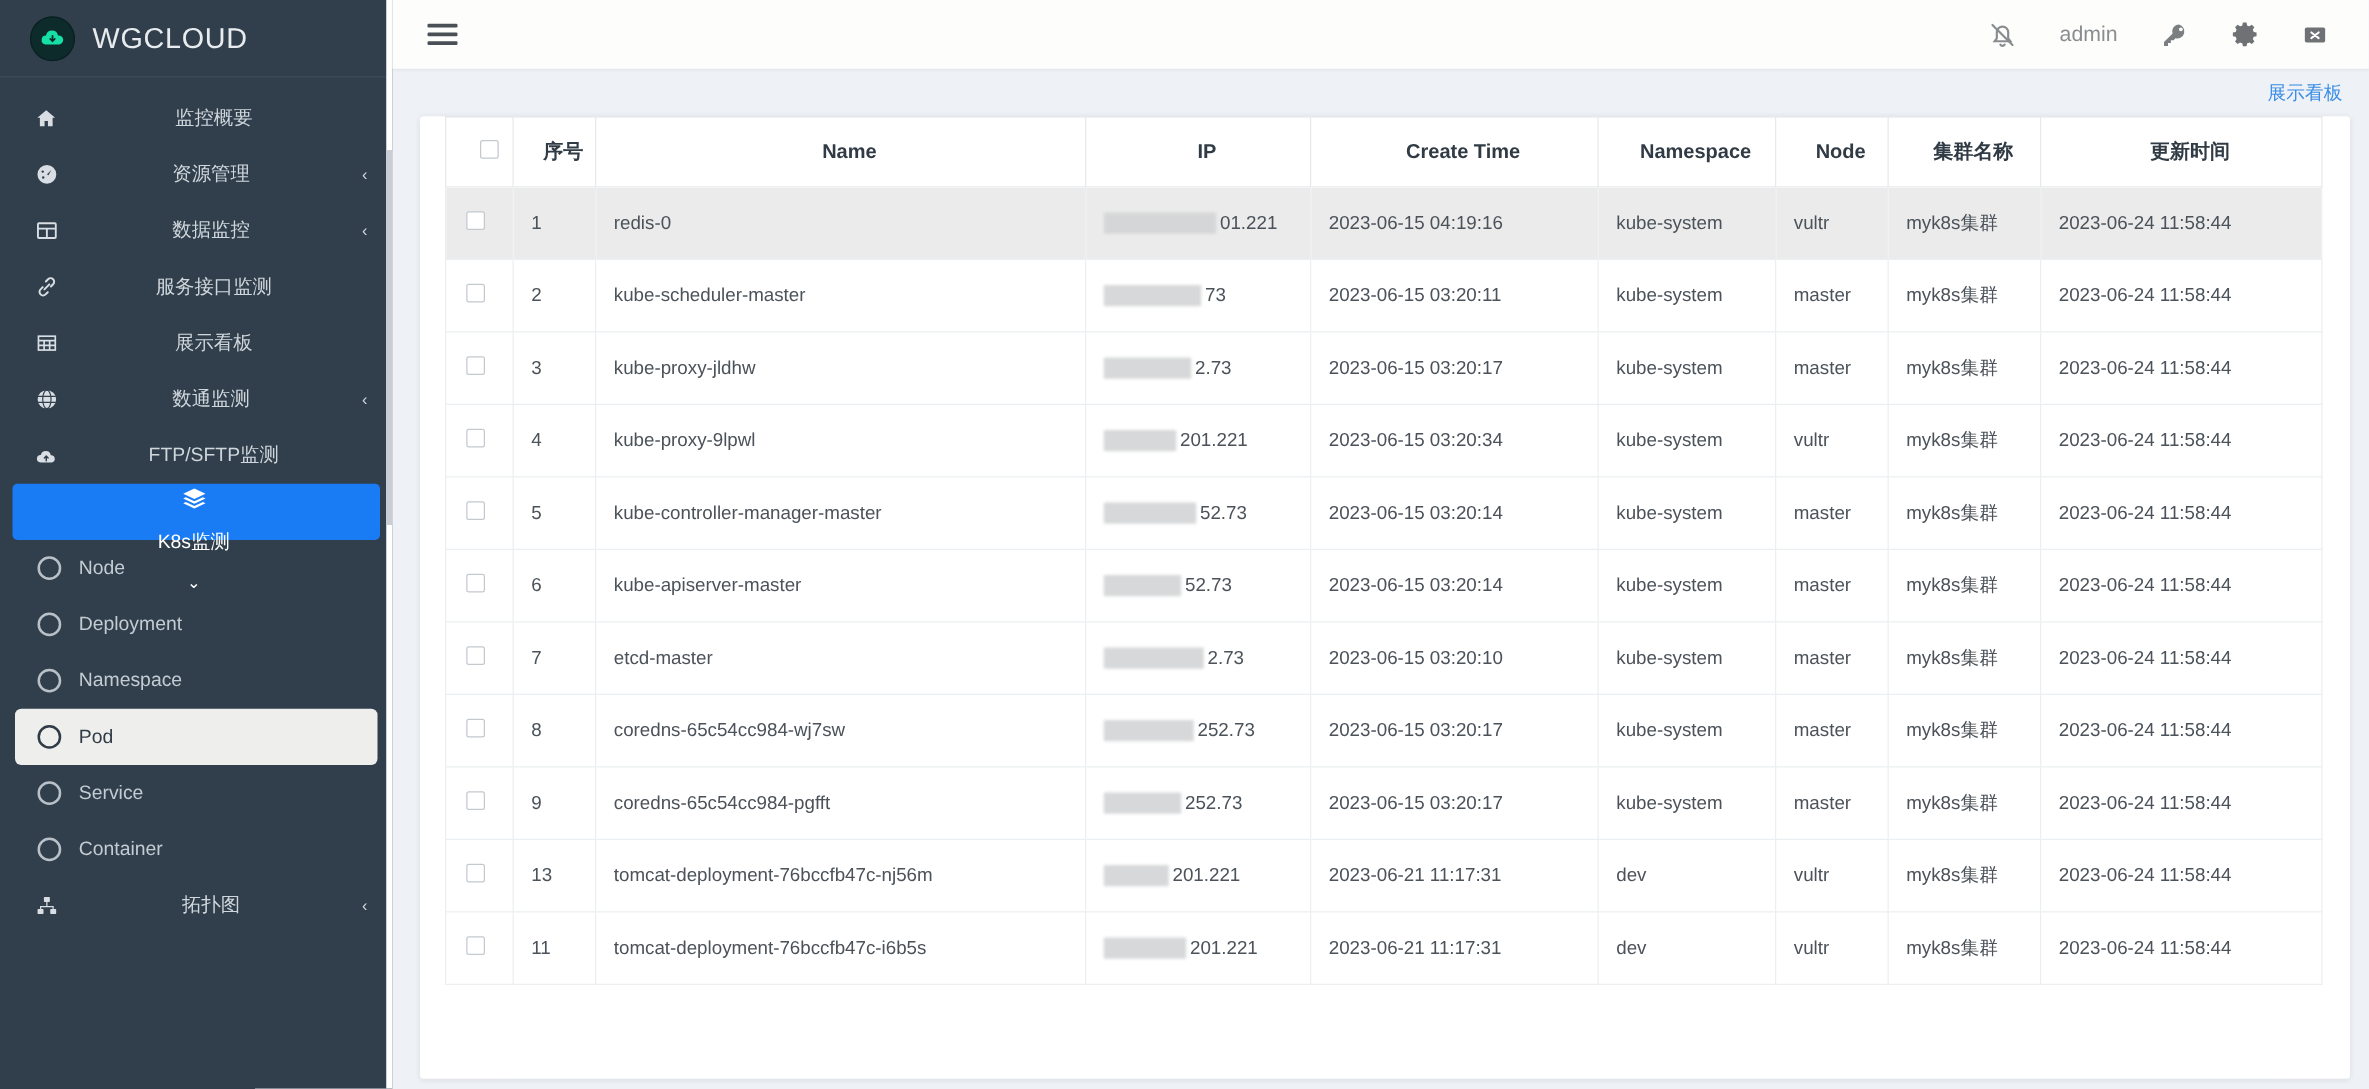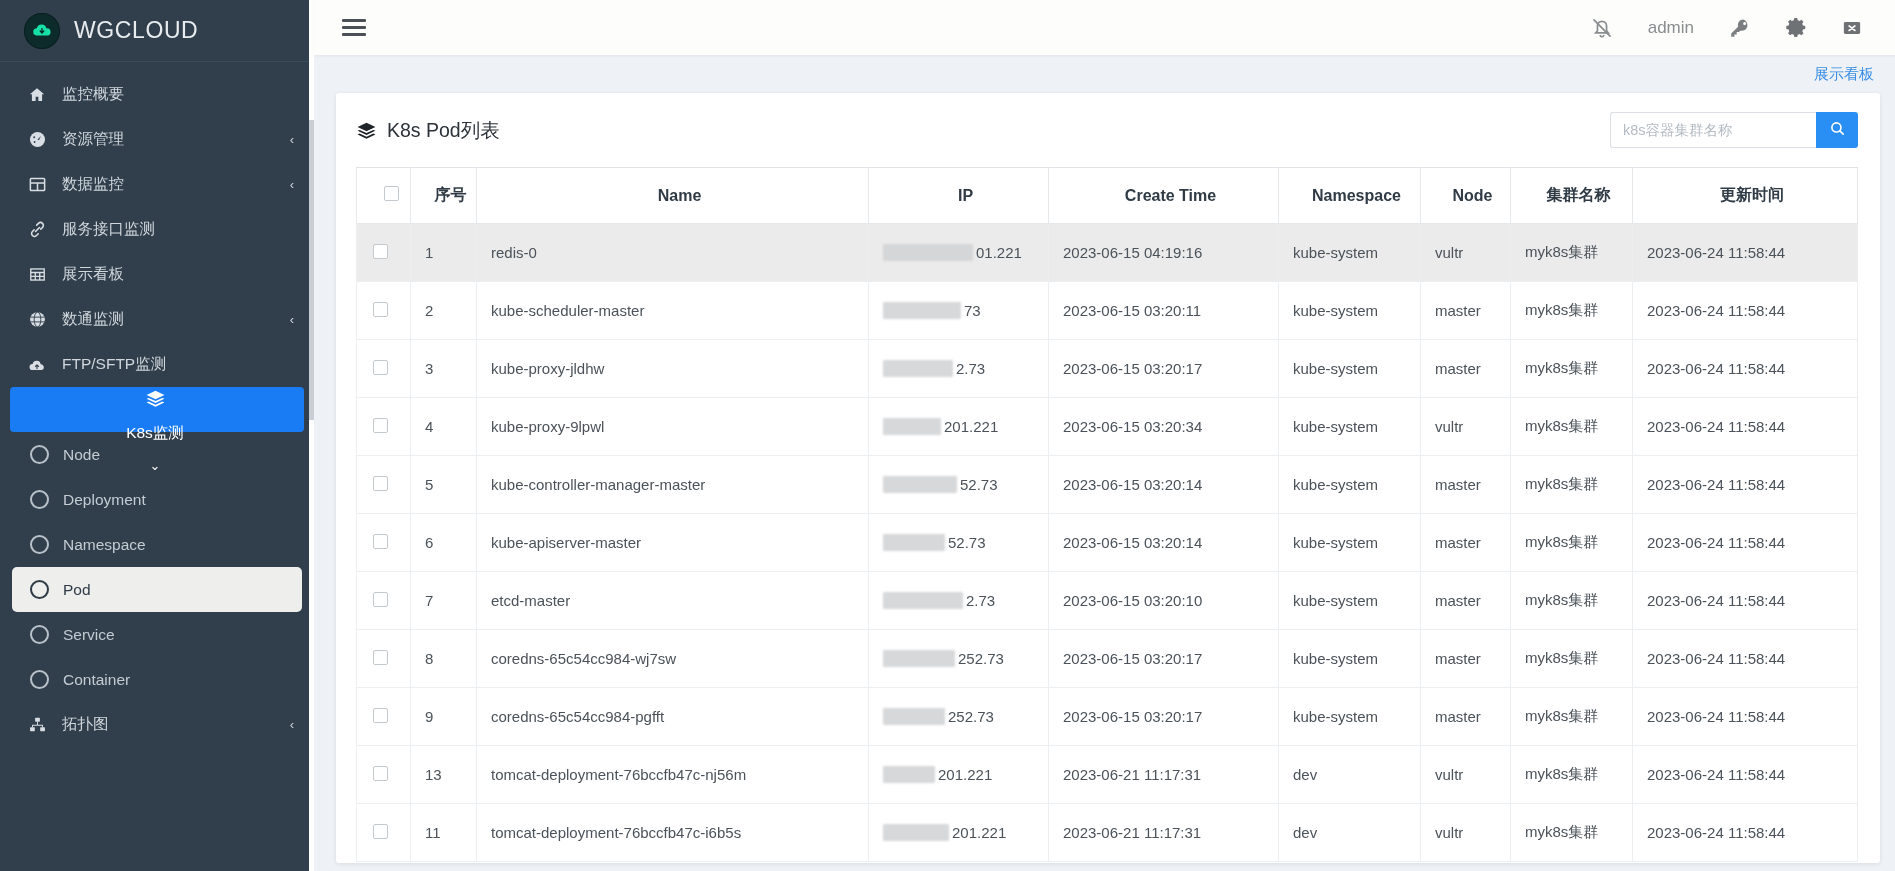--- a/index.html
+++ b/index.html
@@ -27,21 +27,21 @@
     width: 36px; height: 36px; border-radius: 50%;
     background: #0d2b2b;
     display: flex; align-items: center; justify-content: center;
     box-shadow: inset 0 0 0 1px #0b1f22;
   }
   .brand-logo svg { display:block; }
   .brand-name {
     color: #e8ecef; font-size: 23px; letter-spacing: .6px; font-weight: 400;
   }
 
-  .nav { padding-top: 10px; }
+  .nav { padding-top: 10px; text-align: center; }
   .nav-item {
     height: 45px; display: flex; align-items: center;
     padding: 0 20px 0 26px; gap: 14px;
     color: #cfd6dc; font-size: 15.5px; cursor: pointer;
     position: relative;
   }
   .nav-item .ic { width: 22px; display:flex; align-items:center; justify-content:center; flex:0 0 22px; }
   .nav-item .lbl { flex: 1 1 auto; white-space: nowrap; }
   .nav-item .chev { font-size: 13px; color: #cfd6dc; }
   .nav-item.active {
@@ -353,44 +353,20 @@
     </header>
 
     <div class="content">
 
       <div class="back-link-row">
         <span class="back-link">展示看板</span>
       </div>
 
       <div class="card">
 
-        <div class="card-head">
-          <div class="card-title">
-            <span>
-              <svg width="21" height="21" viewBox="0 0 24 24" fill="#1f2429" style="display:block">
-                <path d="M12 3.2 1.8 8 12 12.8 22.2 8z"></path>
-                <path d="M4.2 11.3 1.8 12.4 12 17.2l10.2-4.8-2.4-1.1L12 14.9z"></path>
-                <path d="M4.2 15.5 1.8 16.6 12 21.4l10.2-4.8-2.4-1.1L12 19.1z"></path>
-              </svg>
-            </span>
-            <span>K8s Pod列表</span>
-          </div>
-          <div class="card-head-spacer"></div>
-          <div class="searchbox">
-            <input type="text" placeholder="k8s容器集群名称" style="">
-            <button>
-              <span>
-                <svg width="17" height="17" viewBox="0 0 24 24" fill="none" stroke="#fff" stroke-width="2.3" stroke-linecap="round">
-                  <circle cx="10.5" cy="10.5" r="6.4"></circle>
-                    <path d="M15.3 15.3 20 20"></path>
-                </svg>
-              </span>
-            </button>
-          </div>
-        </div>
 
         <div class="table-wrap">
           <table>
             <colgroup>
               <col class="c-cb">
                 <col class="c-idx">
                 <col class="c-name">
                 <col class="c-ip">
               <col class="c-ct">
                 <col class="c-ns">

